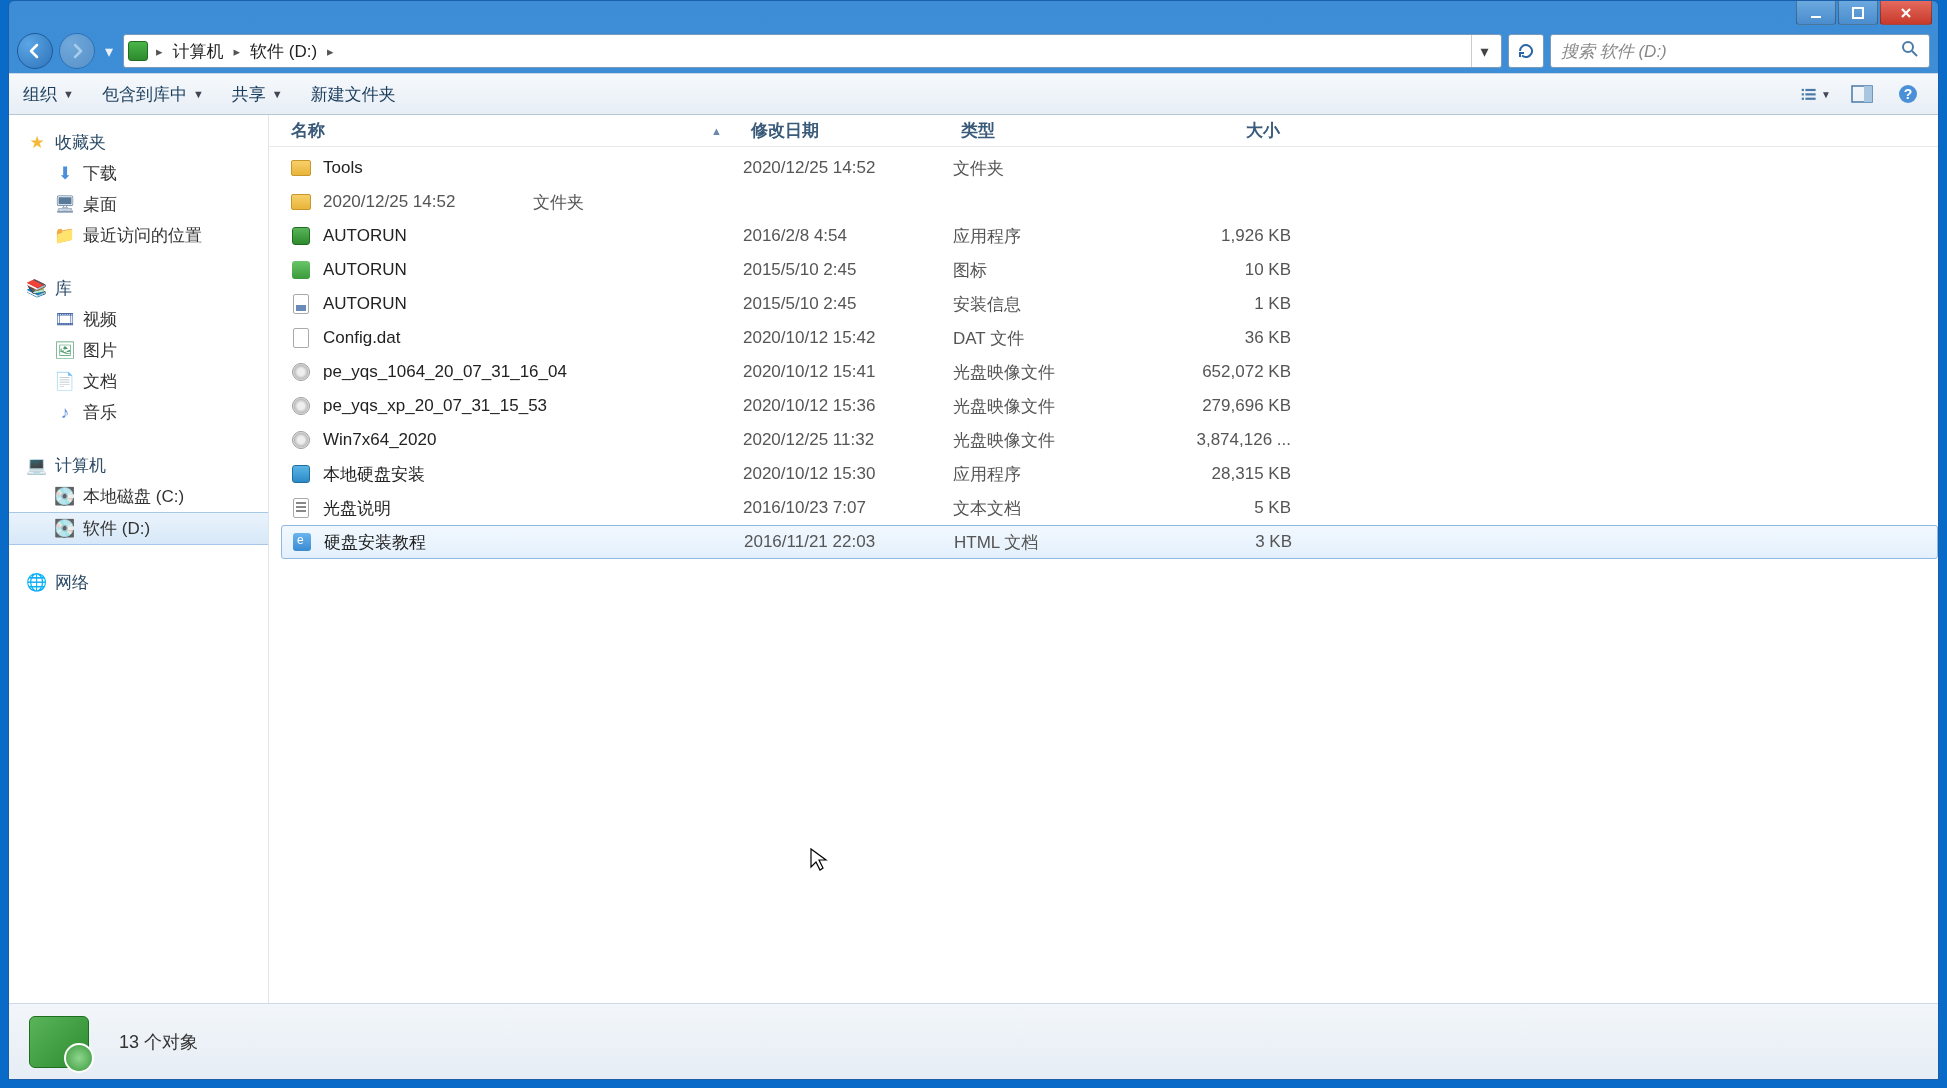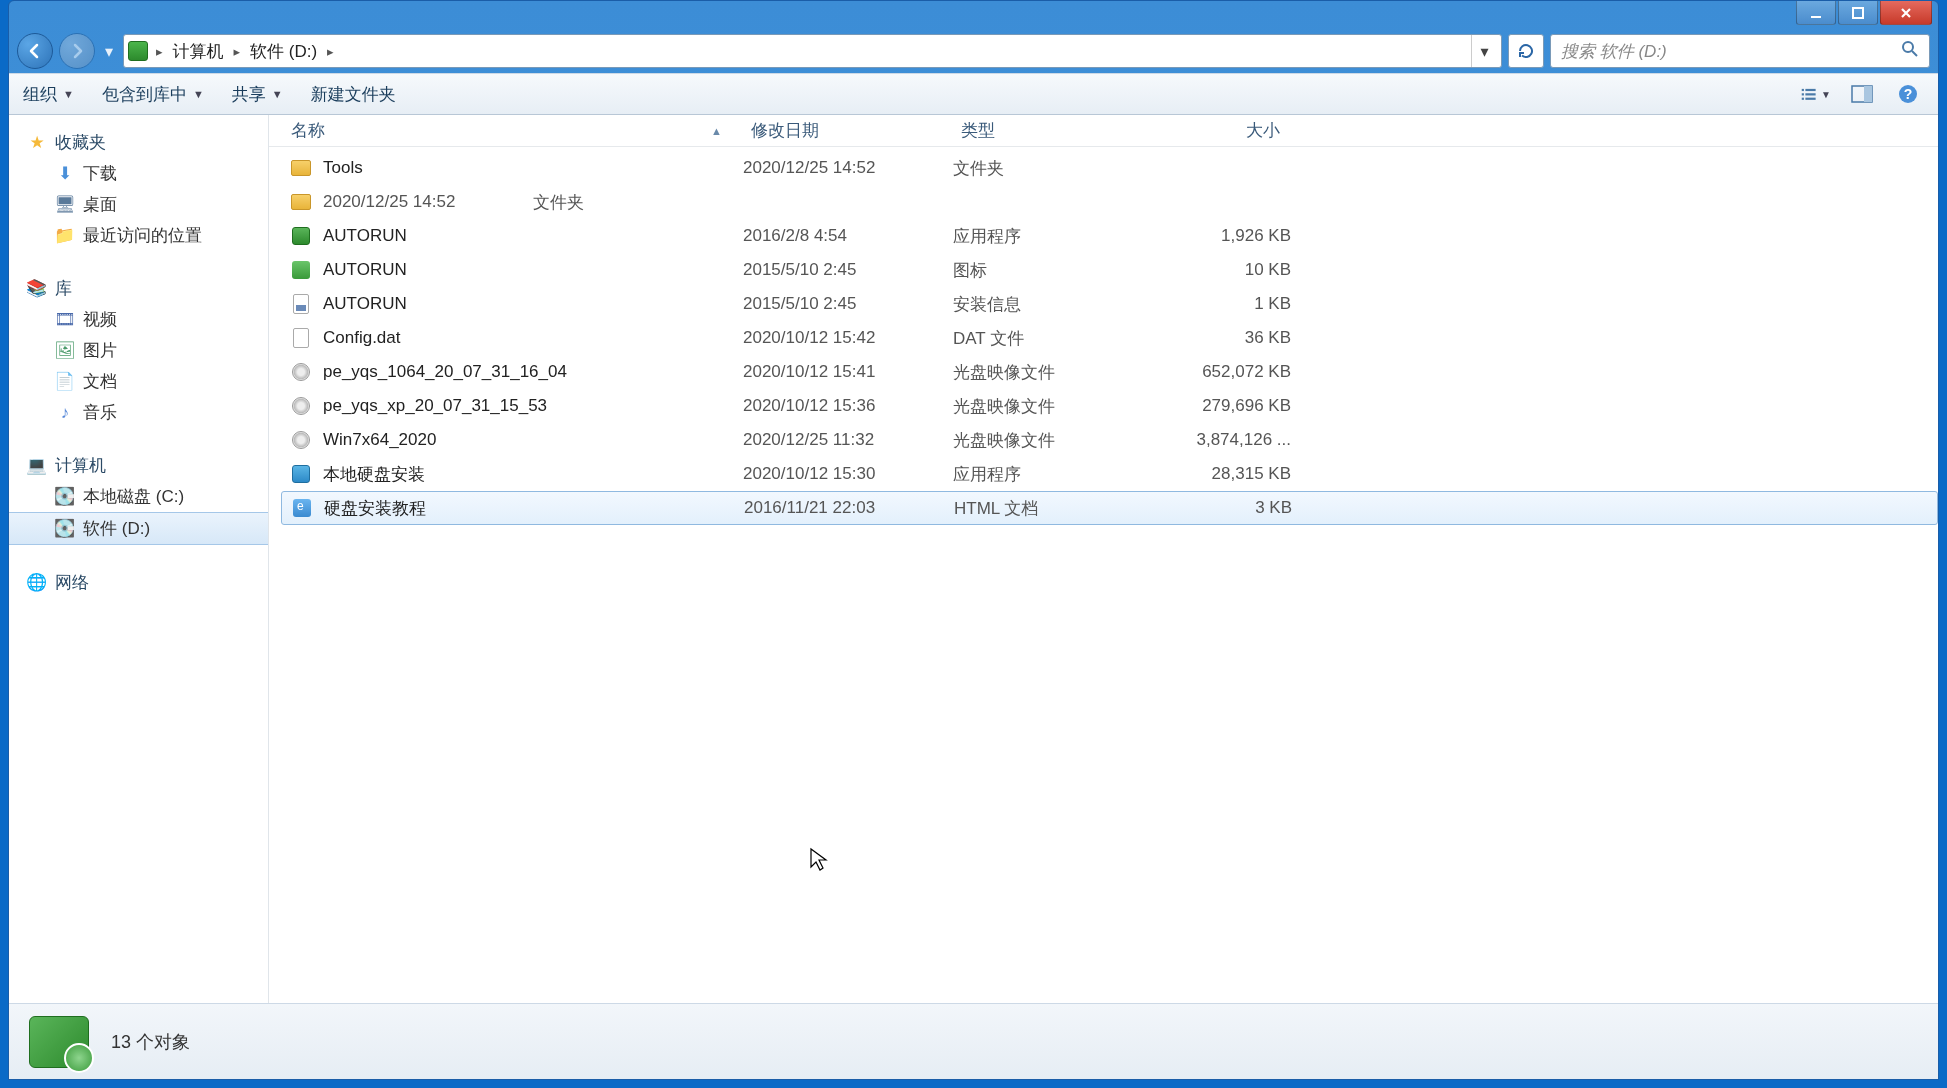--- a/index.html
+++ b/index.html
@@ -180,21 +180,21 @@
 }
 .col-headers {
   height: 32px;
   display:flex;
   align-items:center;
   border-bottom: 1px solid #e6e9ec;
   font-size: 17px;
   color: #3a5a7a;
   padding-left: 12px;
 }
-.col-headers .col { padding: 12px 10px; cursor:pointer; border-right:1px solid transparent; height:100%; display:flex; align-items:center; }
+.col-headers .col { padding: 12px 10px; cursor:pointer; border-right:1px solid transparent; height:100%; display:flex; align-items:center;font-weight:bold; }
 .col.name { width: 460px; }
 .col.date { width: 210px; }
 .col.type { width: 210px; }
 .col.size { width: 130px; justify-content:flex-end; }
 .sort-indicator { color:#6a8aaa; font-size:11px; margin-left:auto; margin-right:8px; }
 
 .file-list { flex:1; padding: 4px 0 0 12px; font-size: 17px; color:#222; position:relative; }
 .file-row {
   display:flex;
   align-items:center;
@@ -233,21 +233,21 @@
   pointer-events:none;
 }
 
 .status-bar {
   height: 76px;
   background: linear-gradient(to bottom, #f2f6fa, #e6edf4);
   border-top: 1px solid #cdd9e6;
   display:flex;
   align-items:center;
   padding: 0 20px;
-  gap: 22px;
+  gap: 30px;
   font-size: 18px;
   color: #333;
 }
 .status-icon {
   width: 60px; height: 52px;
   background: linear-gradient(135deg,#5ab55a,#2d8a2d);
   border-radius: 6px;
   border: 1px solid #1f6e1f;
   position:relative;
 }
@@ -522,20 +522,29 @@
           </div>
           <div class="file-row">
             <span class="fico">
               <span class="app-ico"></span>
             </span>
             <span class="fname">本地硬盘安装</span>
             <span class="fdate">2020/10/12 15:30</span>
             <span class="ftype">应用程序</span>
             <span class="fsize">28,315 KB</span>
           </div>
+          <div class="file-row">
+            <span class="fico">
+              <span class="txt-ico"></span>
+            </span>
+            <span class="fname">光盘说明</span>
+            <span class="fdate">2016/10/23 7:07</span>
+            <span class="ftype">文本文档</span>
+            <span class="fsize">5 KB</span>
+          </div>
           <div class="file-row selected">
             <span class="fico">
               <span class="html-ico"></span>
             </span>
             <span class="fname">硬盘安装教程</span>
             <span class="fdate">2016/11/21 22:03</span>
             <span class="ftype">HTML 文档</span>
             <span class="fsize">3 KB</span>
           </div>
           <svg class="cursor-arrow" width="20" height="26" viewBox="0 0 20 26">

